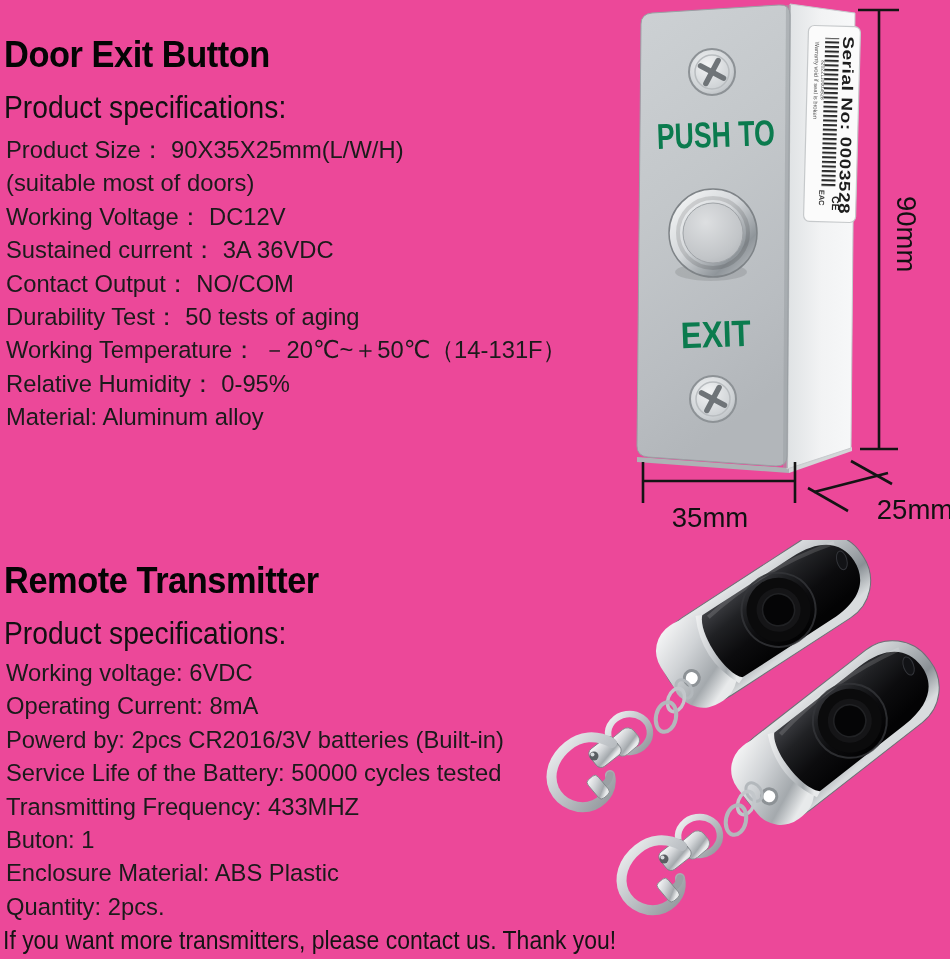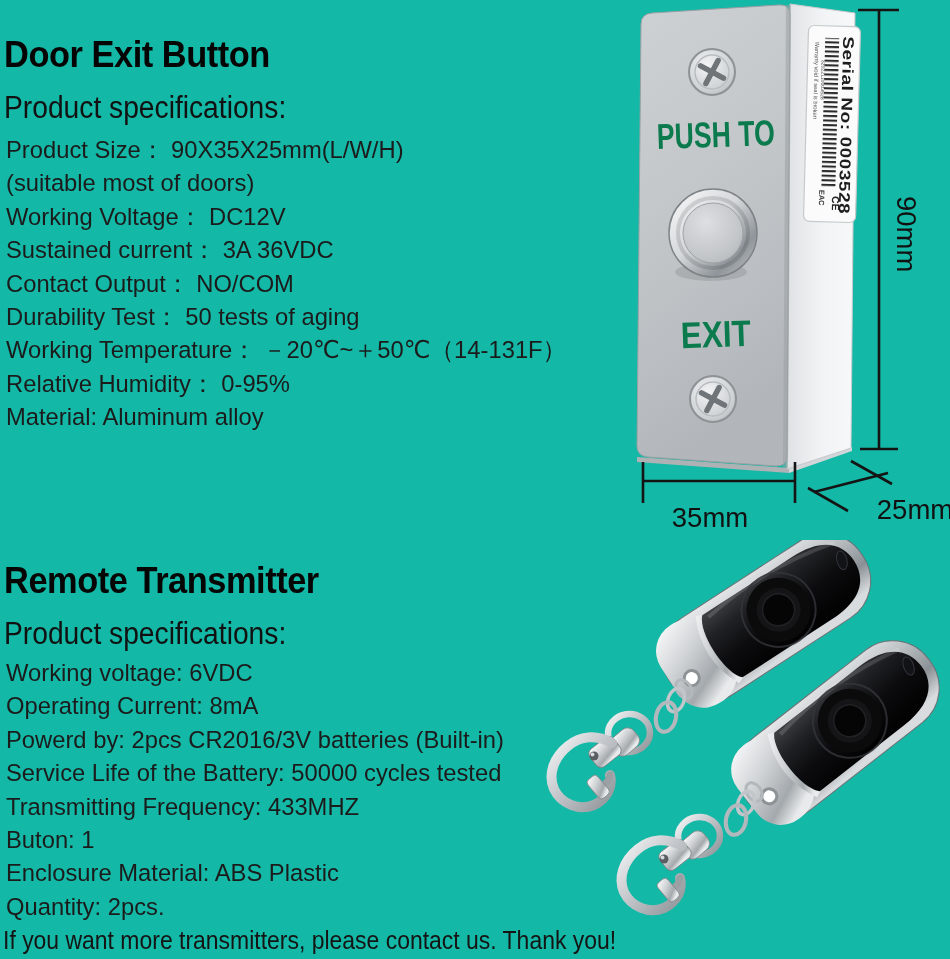--- a/index.html
+++ b/index.html
@@ -1,16 +1,16 @@
 <!DOCTYPE html>
 <html><head>
 <meta charset="utf-8">
 <style>
   html,body{margin:0;padding:0;background:#fff;}
-  #page{position:relative;width:950px;height:959px;background:#14b8a6;overflow:hidden;
+  #page{position:relative;width:950px;height:959px;background:#ec4899;overflow:hidden;
         font-family:"Liberation Sans","DejaVu Sans",sans-serif;color:#1c1c1c;}
   .abs{position:absolute;}
   .h1{font-size:37px;font-weight:bold;color:#050505;white-space:nowrap;
       transform:scaleX(0.93);transform-origin:0 50%;letter-spacing:-0.5px;}
   .h2{font-size:31px;font-weight:400;color:#111;white-space:nowrap;
       transform:scaleX(0.91);transform-origin:0 50%;}
   .specs{font-size:24.5px;line-height:33.4px;white-space:nowrap;color:#1b1b1b;
          transform:scaleX(0.97);transform-origin:0 0;}
   .footer-line{font-size:25.5px;white-space:nowrap;color:#141414;
          transform:scaleX(0.90);transform-origin:0 50%;}

